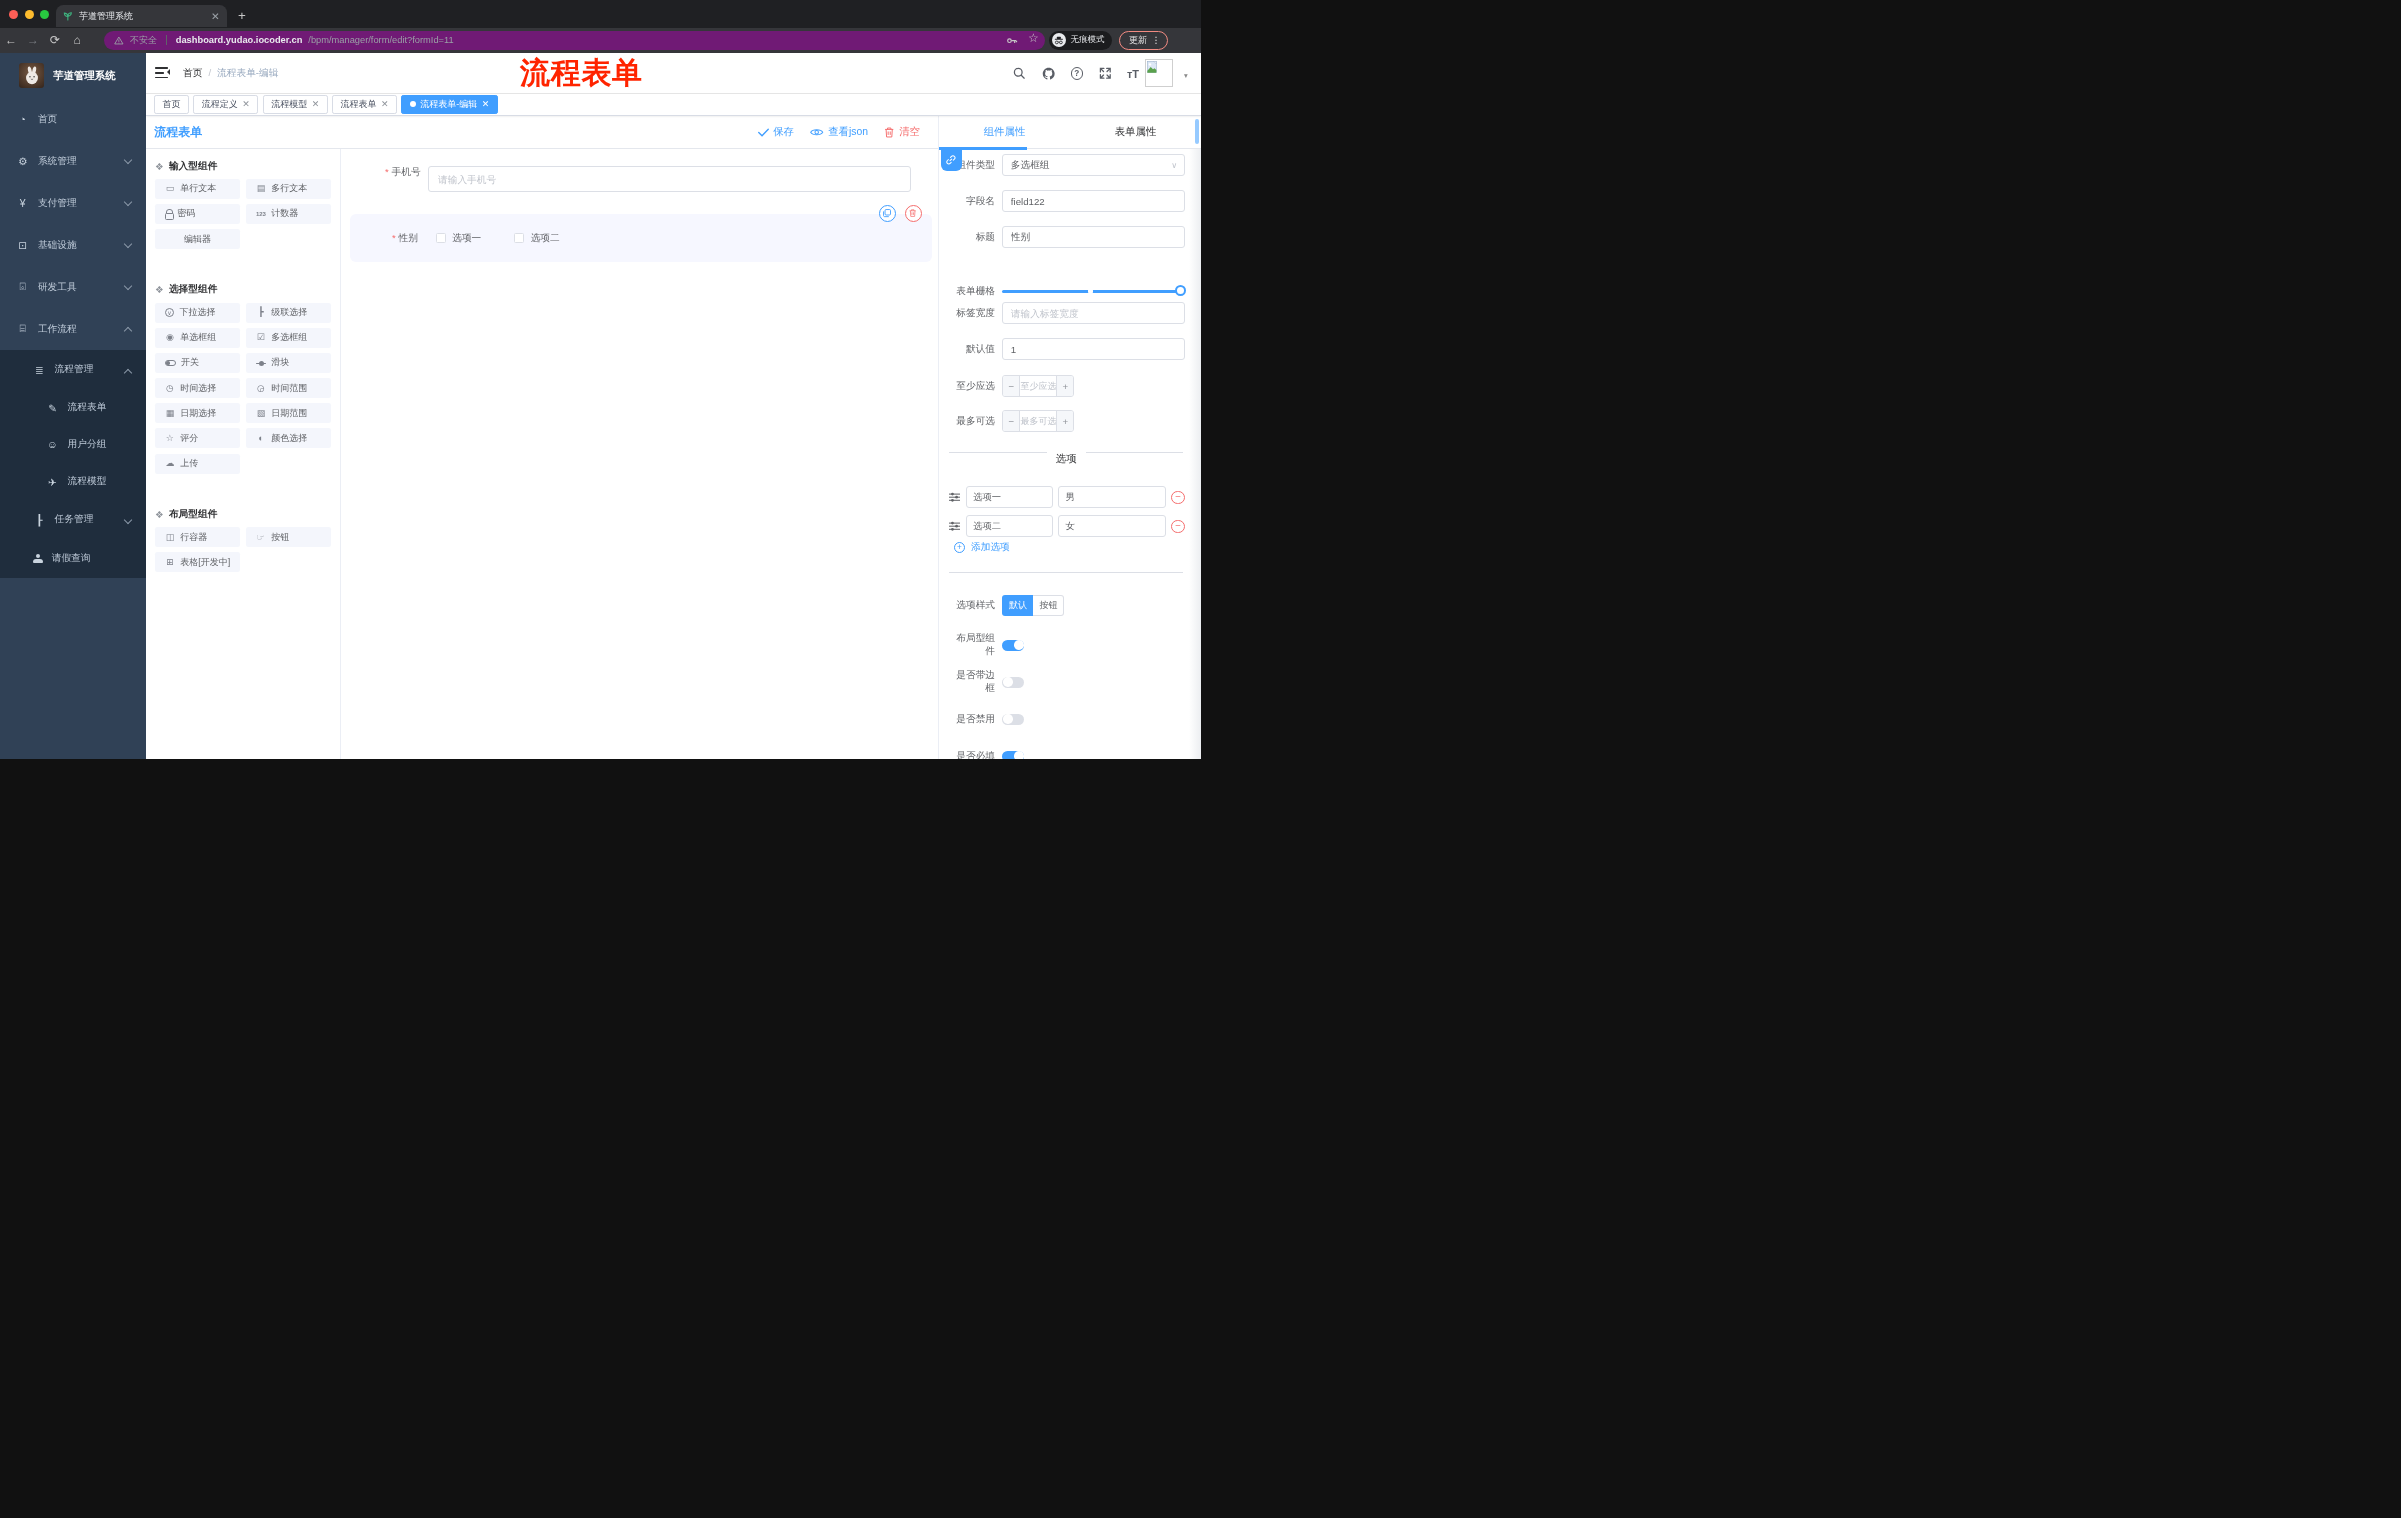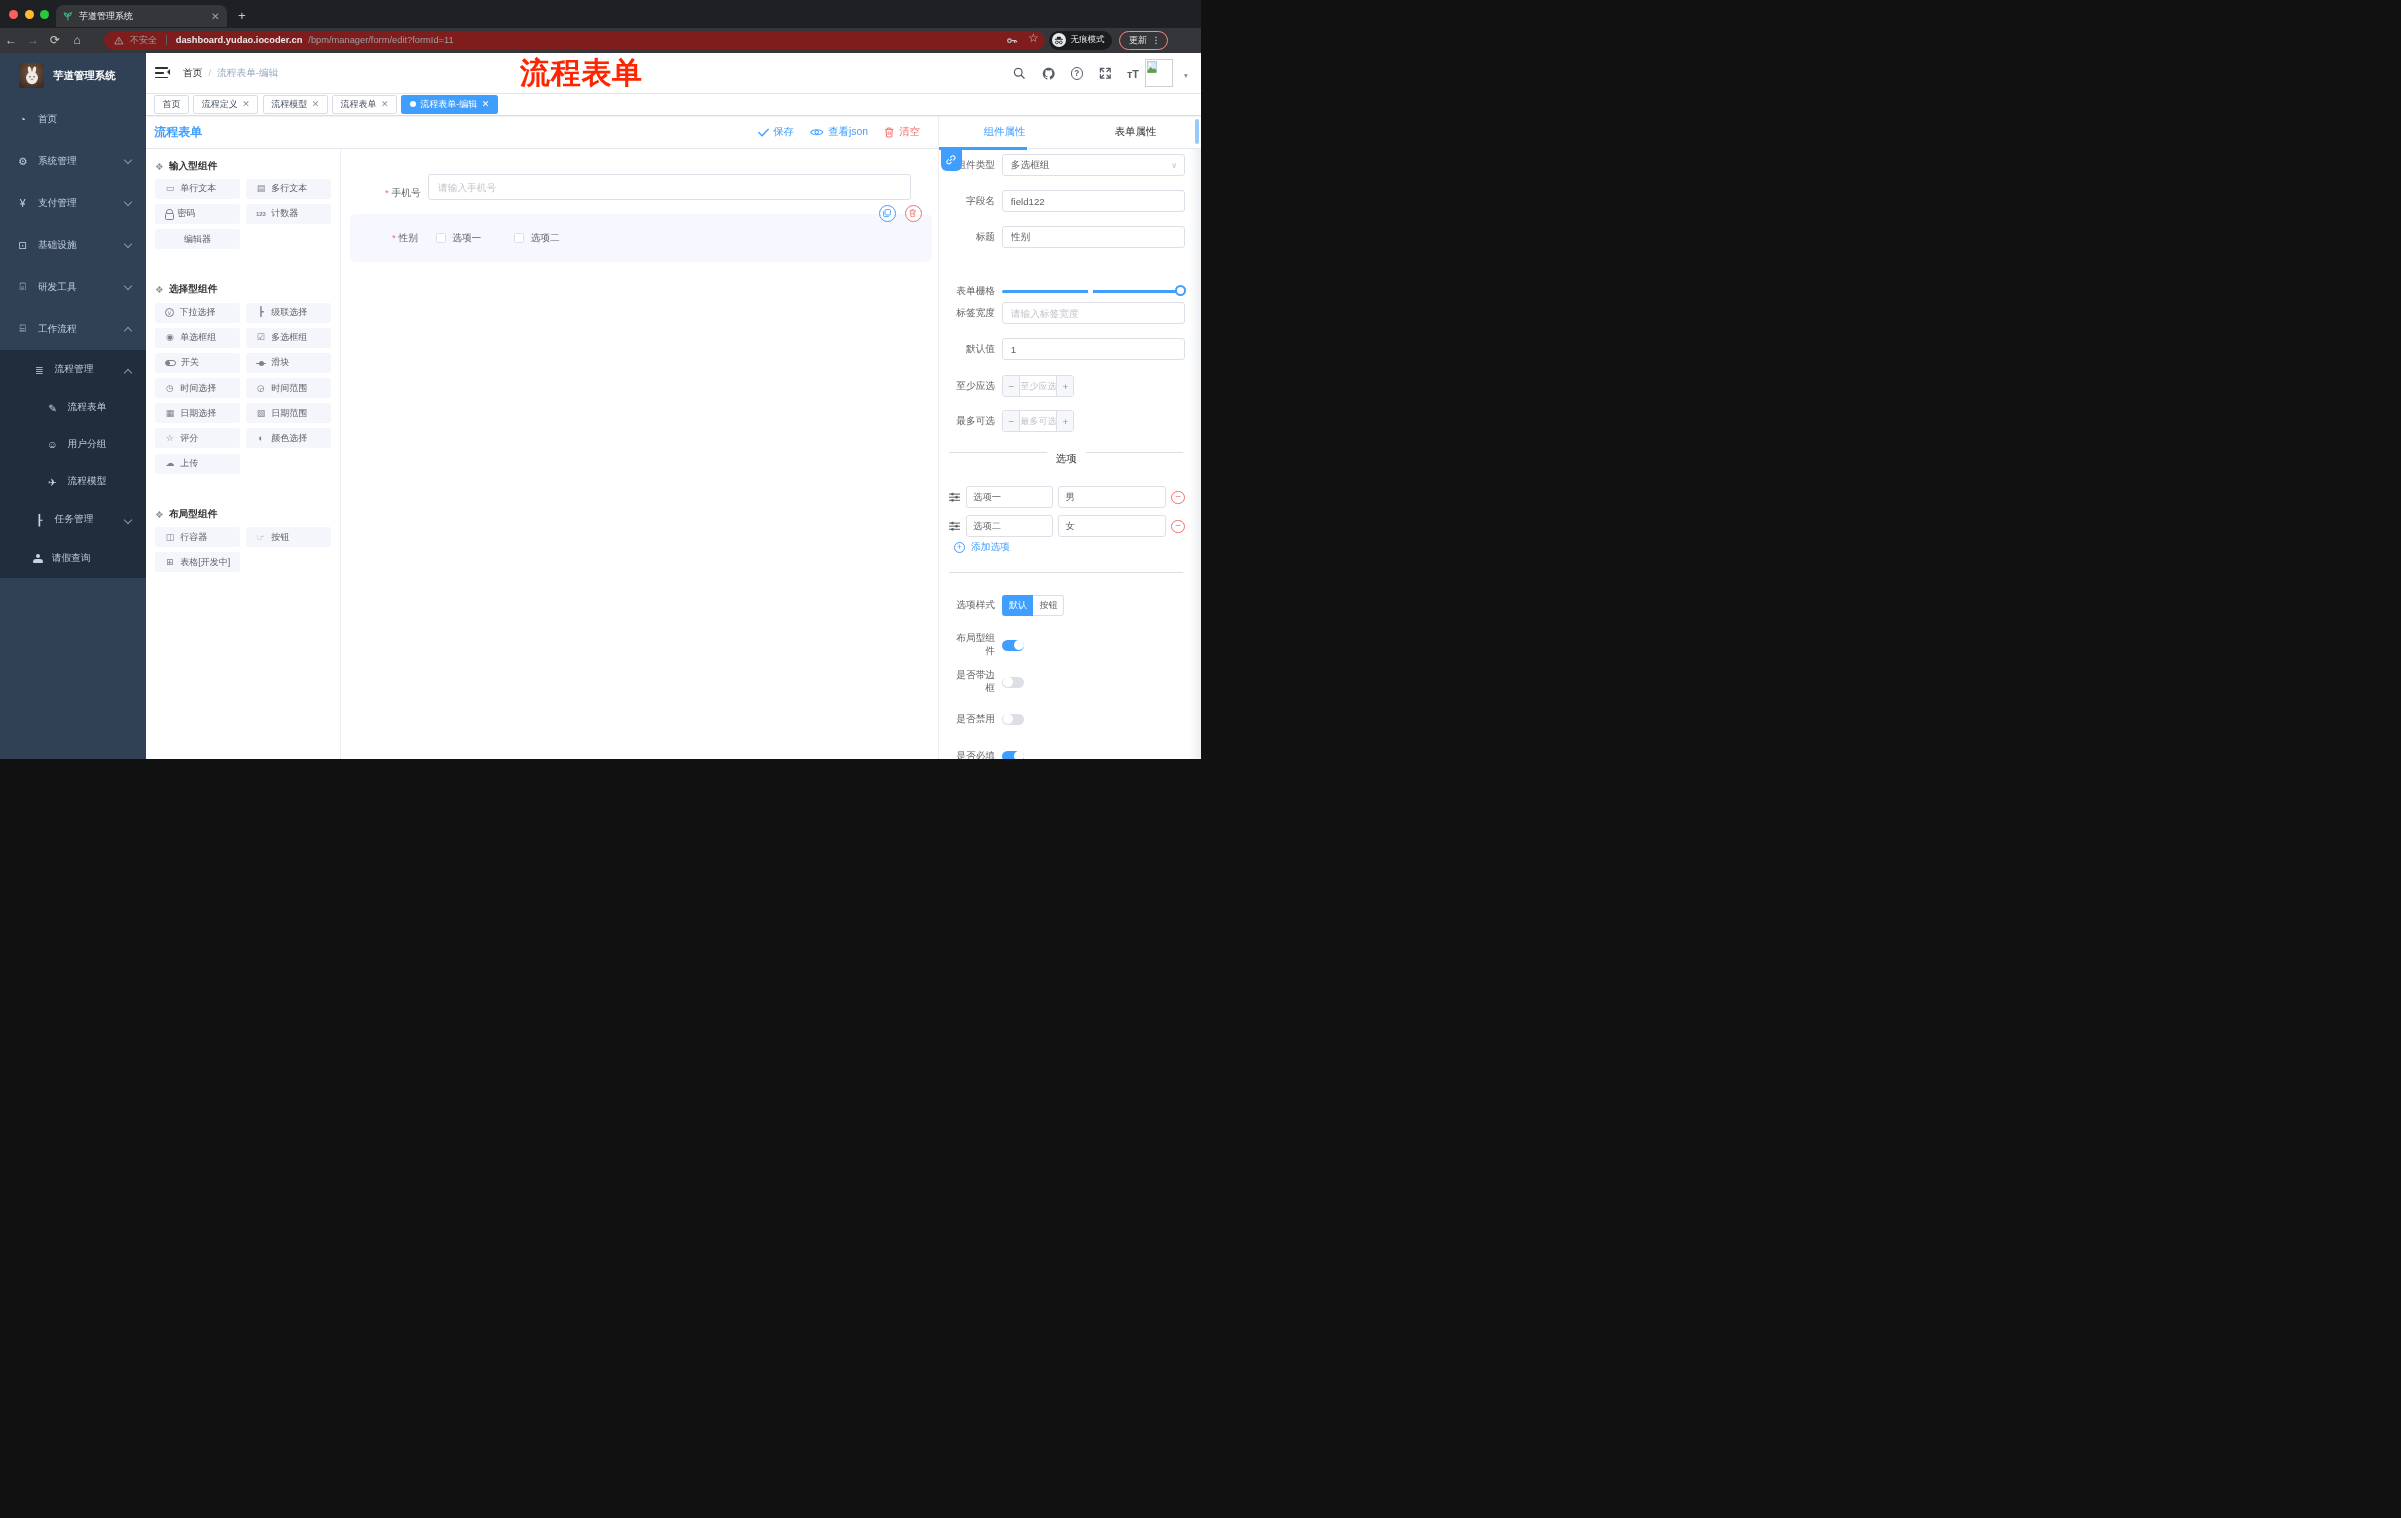--- a/index.html
+++ b/index.html
@@ -12,21 +12,21 @@
   .lights { position:absolute; left:9px; top:9.7px; display:flex; gap:6.7px; }
   .light { width:9px; height:9px; border-radius:50%; }
   .l-red{background:#ff5f57}.l-yel{background:#febc2e}.l-grn{background:#28c840}
   .btab { position:absolute; left:56px; top:5.2px; width:171px; height:22px; background:#35363a; border-radius:7.4px 7.4px 0 0; display:flex; align-items:center; padding:0 7.4px; gap:6px; }
   .btab-title { flex:1; font-size:9px; color:#e8eaed; white-space:nowrap; overflow:hidden; }
   .btab-close { color:#9aa0a6; font-size:10.4px; }
   .newtab { position:absolute; left:238px; top:7.4px; color:#c7c7c7; font-size:13.4px; line-height:18px; }
   .btoolbar { position:absolute; left:0; top:27.5px; width:1201px; height:25px; background:#35363a; display:flex; align-items:center; }
   .navic { color:#c7c7c7; font-size:12px; width:22px; text-align:center; }
   .navic.dim{ color:#797d82; }
-  .urlbar { position:absolute; left:104px; top:3px; width:941px; height:19.3px; background:#7f1d1d; border-radius:9.7px; display:flex; align-items:center; padding:0 10.4px; gap:6px; }
+  .urlbar { position:absolute; left:104px; top:3px; width:941px; height:19.3px; background:#701a75; border-radius:9.7px; display:flex; align-items:center; padding:0 10.4px; gap:6px; }
   .warn-ic { color:#9aa0a6; font-size:9px; }
   .sec { color:#9aa0a6; font-size:9px; }
   .url-div { width:0.7px; height:10.4px; background:#5f6368; margin:0 3px; }
   .host { color:#e8eaed; font-size:9.3px; font-weight:600; }
   .path { color:#9aa0a6; font-size:9.3px; }
   .key-ic { position:absolute; left:1005px; top:6px; }
   .star-ic { position:absolute; left:1028px; top:3.7px; color:#c7c7c7; font-size:12px; }
   .incog { position:absolute; left:1049px; top:3px; height:19.3px; background:#1b1c1e; border-radius:9.7px; display:flex; align-items:center; padding:0 7.4px 0 3px; gap:4.5px; }
   .incog-circ { width:14px; height:14px; border-radius:50%; background:#e8eaed; display:flex; align-items:center; justify-content:center; }
   .incog-txt { color:#e8eaed; font-size:8.5px; }
@@ -126,21 +126,21 @@
   .radios { display:flex; align-items:center; gap:7.4px; font-size:9.7px; }
   .rad { width:9.7px; height:9.7px; border-radius:50%; flex:none; }
   .rad.on { background:#409eff; position:relative; }
   .rad.on::after { content:""; position:absolute; left:3.3px; top:3.3px; width:3px; height:3px; border-radius:50%; background:#fff; }
   .rad.off { border:0.7px solid #dcdfe6; background:#fff; }
   .r-on-t { color:#409eff; margin-right:18px; }
   .r-off-t { color:#606266; }
 
   
   .canvas { flex:1; position:relative; background:#fff; }
-  .c-row { position:absolute; left:0; top:17px; width:570px; display:flex; align-items:flex-end;margin-top:8px; }
+  .c-row { position:absolute; left:0; top:17px; width:570px; display:flex; align-items:flex-start; }
   .c-label { width:87px; text-align:right; padding-right:7.4px; font-size:9.7px; color:#606266; flex:none; }
   .c-input { flex:1; height:26px; border:0.7px solid #dcdfe6; border-radius:3px; font-size:9.7px; padding:0 9px; color:#606266; outline:none; font-family:inherit; }
   .c-input::placeholder { color:#c0c4cc; }
   .sel-block { position:absolute; left:9px; top:65px; width:582px; height:48px; background:#f6f7ff; border-radius:6px; }
   .blk-btn { position:absolute; top:-9px; width:17px; height:17px; border-radius:50%; background:#fff; display:flex; align-items:center; justify-content:center; cursor:pointer; }
   .copy-btn { right:36px; border:0.7px solid #409eff; }
   .del-btn { right:10.4px; border:0.7px solid #f56c6c; }
   .g-row { position:absolute; left:42px; top:0; height:100%; display:flex; align-items:center; font-size:9.7px; color:#606266; }
   .g-label { margin-right:18px; }
   .cbx { width:9.7px; height:9.7px; border:0.7px solid #dcdfe6; border-radius:1.5px; background:#fff; margin-right:6.7px; flex:none; }

